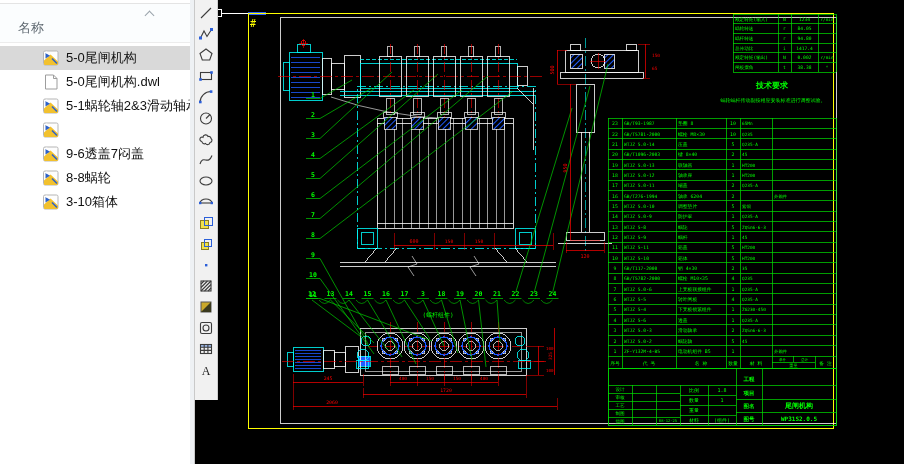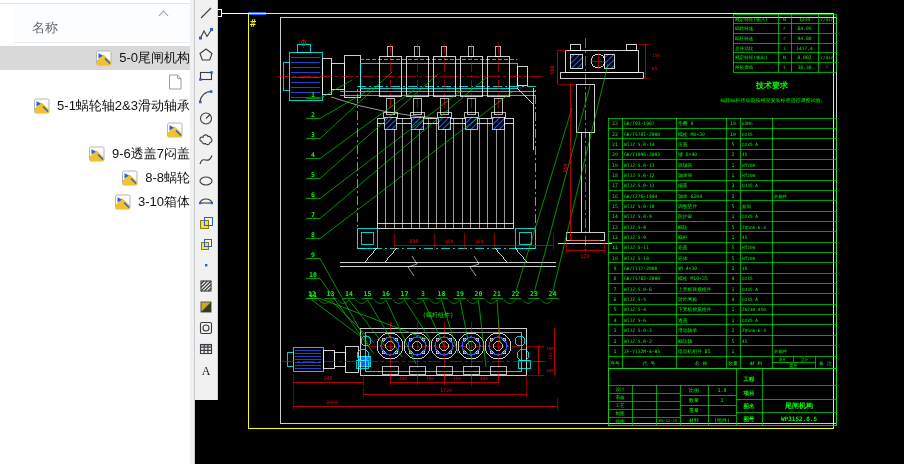--- a/index.html
+++ b/index.html
@@ -1,27 +1,27 @@
 <!DOCTYPE html>
 <html><head>
 <meta charset="utf-8">
 <style>
   html,body{margin:0;padding:0;background:#000;}
   .stage{position:relative;width:904px;height:464px;overflow:hidden;background:#000;
          font-family:"Liberation Sans",sans-serif;}
   
   .file-panel{position:absolute;left:0;top:0;width:190px;height:464px;background:#fff;}
   .panel-topline{height:3px;background:#fff;border-bottom:1px solid #e4e4e4;}
-  .panel-header{position:relative;height:38px;background:#fbfdfe;border-bottom:1px solid #ececec;margin-left:14px;}
+  .panel-header{position:relative;height:38px;background:#fbfdfe;border-bottom:1px solid #ececec;}
   .hdr-label{position:absolute;left:18px;top:15px;font-size:13px;color:#606a72;}
   .sort-caret{position:absolute;left:146px;top:6px;width:9px;height:6px;}
   .sort-caret:before{content:"";position:absolute;left:0;top:2px;width:6px;height:6px;
       border-left:1.5px solid #9aa3ab;border-top:1.5px solid #9aa3ab;transform:rotate(45deg);}
   .file-list{padding-top:3px;}
-  .file-row{display:flex;align-items:center;height:24px;padding-left:42px;cursor:default;justify-content:flex-end;}
+  .file-row{display:flex;align-items:center;height:24px;padding-left:42px;cursor:default;}
   .file-row.sel{background:#d9d9d9;}
   .file-row .ficon{width:18px;height:16px;margin-right:6px;flex:0 0 auto;}
   .file-row .fname{font-size:13px;color:#111;white-space:nowrap;}
   
   .panel-gap{position:absolute;left:190px;top:0;width:4px;height:464px;background:#eef1f4;border-right:1px solid #c9c9c9;}
   .draw-toolbar{position:absolute;left:195px;top:0;width:23px;height:400px;background:#f1f1f1;
       border-right:1px solid #cfcfcf;display:flex;flex-direction:column;align-items:center;padding-top:2px;box-sizing:border-box;}
   .tool{width:20px;height:21px;display:flex;align-items:center;justify-content:center;}
   
   .cad-area{position:absolute;left:218px;top:0;width:686px;height:464px;background:#000;}
@@ -48,20 +48,21 @@
               <circle cx="4.2" cy="2.6" r="1" fill="#fff"></circle>
               <path d="M9.5 8.5 l5 5" stroke="#2e62c8" stroke-width="1.6"></path>
             </svg></span>
           <span class="fname">5-0尾闸机构</span>
         </div>
         <div class="file-row">
           <span class="ficon"><svg width="18" height="16" viewBox="0 0 17 16">
               <path d="M3 1 h8 l3.5 3.5 V15 H3 Z" fill="#fff" stroke="#9d9d9d"></path>
               <path d="M11 1 v3.5 h3.5" fill="none" stroke="#9d9d9d"></path>
             </svg></span>
+          <span class="fname">5-0尾闸机构.dwl</span>
         </div>
         <div class="file-row">
           <span class="ficon"><svg width="18" height="16" viewBox="0 0 17 16">
               <rect x="1" y="1" width="14.5" height="14" rx="1.5" fill="#fdfdfd" stroke="#b5b5b5"></rect>
               <path d="M1.5 10.5 L8 4.5 L15.5 11.5 L15.5 14 a1 1 0 0 1 -1 1 L2.5 15 a1 1 0 0 1 -1 -1 Z" fill="#f2c12e"></path>
               <path d="M3 3 l4.5 2.8 L3 8.6 Z" fill="#2e62c8"></path>
               <circle cx="4.2" cy="2.6" r="1" fill="#fff"></circle>
               <path d="M9.5 8.5 l5 5" stroke="#2e62c8" stroke-width="1.6"></path>
             </svg></span>
           <span class="fname">5-1蜗轮轴2&amp;3滑动轴承</span>

